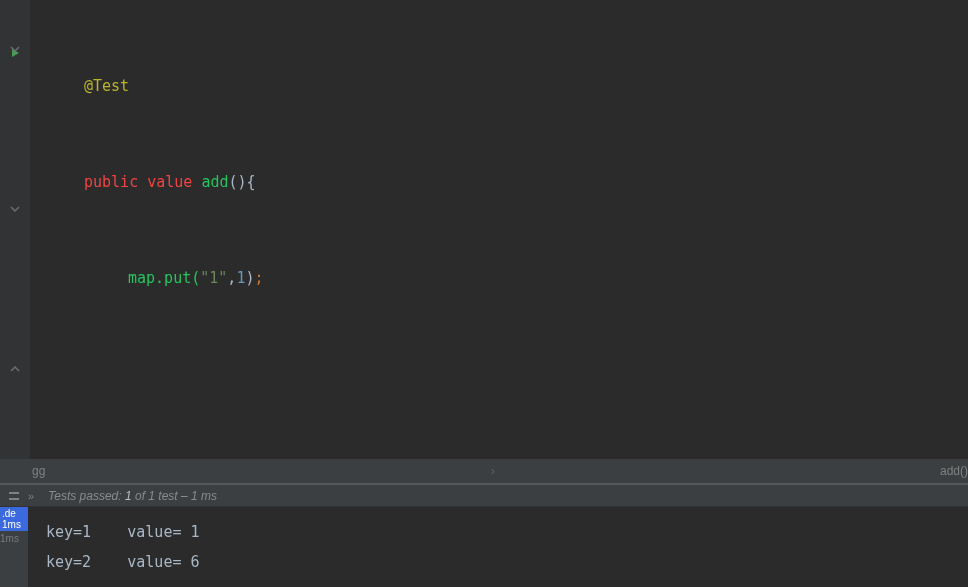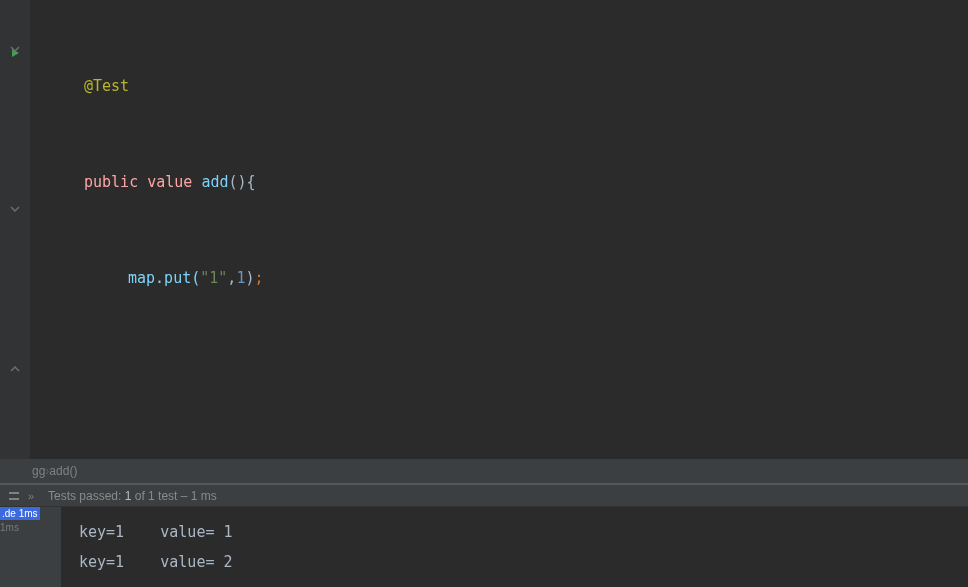--- a/index.html
+++ b/index.html
@@ -42,63 +42,65 @@
   padding: 6px 0 0 42px;
   line-height: 32px;
   color: #a9b7c6;
   white-space: pre;
   position: relative;
 }
 .code-line { height: 32px; position: relative; margin-left: 12px; }
 .ind1 { padding-left: 0; }
 .ind2 { padding-left: 44px; }
 .tok-ann { color: #bbb529; }
-.tok-kw { color: #fca5a5; }
+.tok-kw { color: #ef4444; }
 .tok-str { color: #6a8759; }
 .tok-num { color: #6897bb; }
-.tok-ident { color: #7dd3fc; }
+.tok-ident { color: #22c55e; }
 .tok-punct { color: #a9b7c6; }
 .tok-semi { color: #cc7832; }
 .breadcrumb {
   height: 24px;
   background: #3c3f41;
   color: #808080;
   font-size: 12px;
   display: flex;
   align-items: center;
   padding-left: 32px;
   gap: 0;
   font-family: sans-serif;
+  justify-content: space-between;
 }
 .breadcrumb-sep { color: #5e6060; }
 .toolpane-divider { height: 2px; background: #555759; }
 .run-toolbar {
   height: 22px;
   background: #3c3f41;
   border-bottom: 1px solid #323232;
   display: flex;
   align-items: center;
   padding-left: 8px;
   gap: 8px;
   font-family: sans-serif;
 }
 .run-icon { width: 12px; height: 12px; display: flex; align-items: center; justify-content: center; }
 .run-status {
   font-size: 12px;
   color: #8a8a8a;
+  font-style: italic;
 }
 .run-status .passed-count { color: #bbbbbb; }
 .run-body {
   flex-shrink: 0;
   height: 80px;
   background: #2b2b2b;
   display: flex;
 }
 .run-left {
-  width: 61px;
+  width: 28px;
   background: #3c3f41;
   font-family: sans-serif;
   font-size: 10px;
 }
 .test-badge {
   background: #3b6ae0;
   color: #fff;
   padding: 1px 2px;
   display: inline-block;
 }
@@ -179,14 +181,14 @@
       </svg>
   </span>
   <span class="run-status"><span>Tests passed: </span><span class="passed-count">1</span><span> of 1 test</span><span> – 1 ms</span></span>
 </div>
 
 <div class="run-body">
   <div class="run-left">
     <div class="test-badge">.de 1ms</div>
     <div class="test-time">1ms</div>
   </div>
-  <div class="run-output"><div>key=1    value= 1</div><div>key=1    value= 2</div></div>
+  <div class="run-output"><div>key=1    value= 1</div><div>key=2    value= 6</div></div>
 </div>
 
 </body></html>

